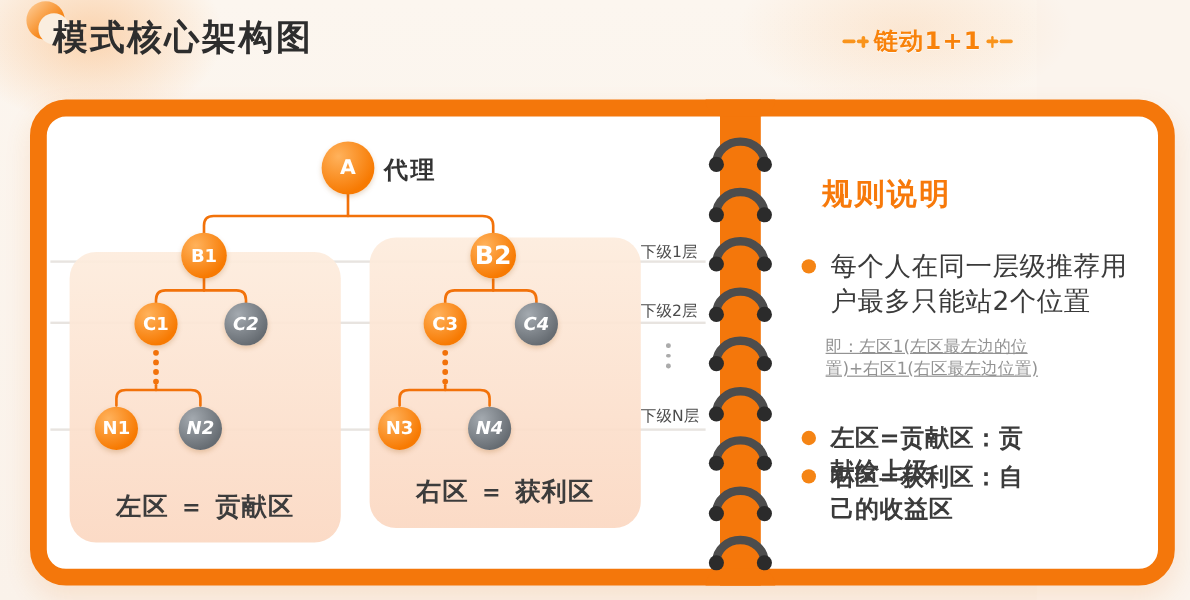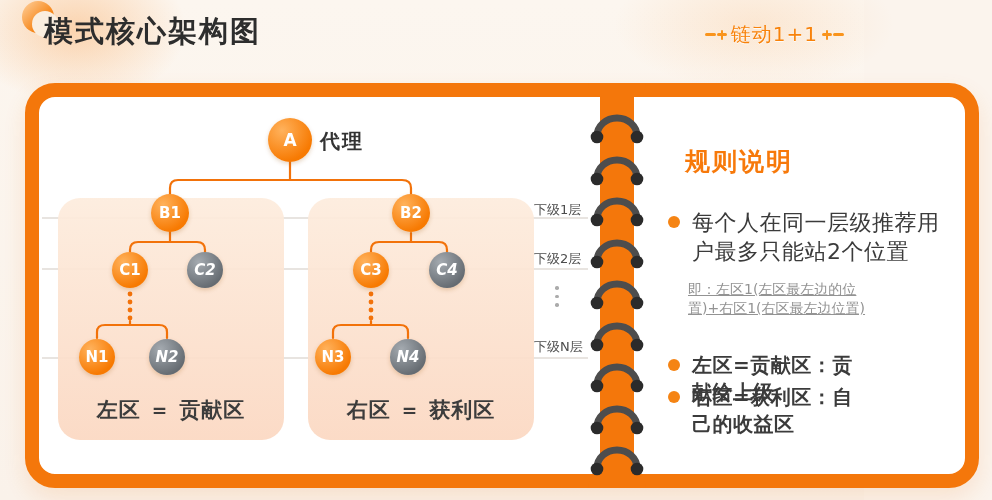--- a/index.html
+++ b/index.html
@@ -19,21 +19,21 @@
 
   
   .crescent { position:absolute; left:22px; top:1px; width:32px; height:32px; }
   .crescent::before { content:""; position:absolute; inset:0; border-radius:50%;
     background:linear-gradient(135deg,#ffd2a0 0%,#f57d08 72%); }
   .crescent::after { content:""; position:absolute; left:10px; top:10px; width:26px; height:26px;
     border-radius:50%; background:#faeedf; }
   .title { position:absolute; left:44px; top:12px; font-size:29px; font-weight:900;
     color:#2d2d2d; letter-spacing:2px; }
   .brand { position:absolute; right:20px; top:21px; display:flex; align-items:center; gap:3px;
-    color:#f8820a; font-weight:400; font-size:20px; letter-spacing:1px;
+    color:#f8820a; font-weight:700; font-size:20px; letter-spacing:1px;
     text-shadow:0 1px 0 rgba(255,255,255,.8); }
   .spark { display:inline-flex; align-items:center; }
   .spark .bar-h { width:11px; height:2.4px; background:#f9941c; border-radius:2px; }
   .spark .star { position:relative; width:10px; height:10px; margin:0 1px; }
   .spark .star::before { content:""; position:absolute; left:0; top:3.8px; width:10px; height:2.4px;
     background:#f9941c; border-radius:2px; }
   .spark .star::after { content:""; position:absolute; left:3.8px; top:0; width:2.4px; height:10px;
     background:#f9941c; border-radius:2px; }
 
   
@@ -44,21 +44,21 @@
   
   .level-line { position:absolute; height:2px; background:#e8e4e0; left:42px; width:546px; }
   .level-label { position:absolute; left:534px; width:52px; text-align:left;
     font-size:13px; color:#4c4c4c; }
   .vdots { position:absolute; left:555px; top:286px; display:flex; flex-direction:column; gap:5px; }
   .vdots i { width:3.5px; height:3.5px; border-radius:50%; background:#ababab; }
 
   
   .zone-box { position:absolute; top:198px; width:226px; height:242px; border-radius:22px;
     background:linear-gradient(180deg, rgba(253,236,221,.93) 0%, rgba(251,216,194,.93) 100%); }
-  .zone-left { left:58px; }
+  .zone-left { left:58px;margin-top:12px; }
   .zone-right { left:308px; }
   .zone-label { position:absolute; bottom:16px; width:100%; text-align:center;
     font-size:21px; font-weight:900; color:#3c3c3c; letter-spacing:1px; }
 
   
   .connectors { position:absolute; left:39px; top:97px; }
   .node { position:absolute; border-radius:50%; display:flex; align-items:center; justify-content:center;
     color:#fff; font-weight:700; box-shadow:0 2px 4px rgba(160,90,20,.25); }
   .node.orange { background:radial-gradient(circle at 32% 28%, #ffb25c 0%, #f77a02 72%); }
   .node.gray { background:radial-gradient(circle at 32% 28%, #a4aab0 0%, #656b71 75%);font-style:italic; }
@@ -146,21 +146,21 @@
       <circle cx="371" cy="294" r="2.4"></circle>
         <circle cx="371" cy="302" r="2.4"></circle>
       <circle cx="371" cy="310" r="2.4"></circle>
         <circle cx="371" cy="318" r="2.4"></circle>
     </g>
   </svg>
 
   <div class="node orange" style="left:268px;top:118px;width:44px;height:44px;font-size:17px">A</div>
   <div class="caption">代理</div>
   <div class="node orange" style="left:151px;top:194px;width:38px;height:38px;font-size:15px">B1</div>
-  <div class="node orange" style="left:392px;top:194px;width:38px;height:38px;font-size:15px">B2</div>
+  <div class="node orange" style="left:392px;top:194px;width:38px;height:38px;font-size:21px">B2</div>
   <div class="node orange" style="left:112px;top:252px;width:36px;height:36px;font-size:15px">C1</div>
   <div class="node gray" style="left:187px;top:252px;width:36px;height:36px;font-size:15px">C2</div>
   <div class="node orange" style="left:353px;top:252px;width:36px;height:36px;font-size:15px">C3</div>
   <div class="node gray" style="left:429px;top:252px;width:36px;height:36px;font-size:15px">C4</div>
   <div class="node orange" style="left:79px;top:339px;width:36px;height:36px;font-size:15px">N1</div>
   <div class="node gray" style="left:149px;top:339px;width:36px;height:36px;font-size:15px">N2</div>
   <div class="node orange" style="left:315px;top:339px;width:36px;height:36px;font-size:15px">N3</div>
   <div class="node gray" style="left:390px;top:339px;width:36px;height:36px;font-size:15px">N4</div>
 
   <div class="spine"></div>

